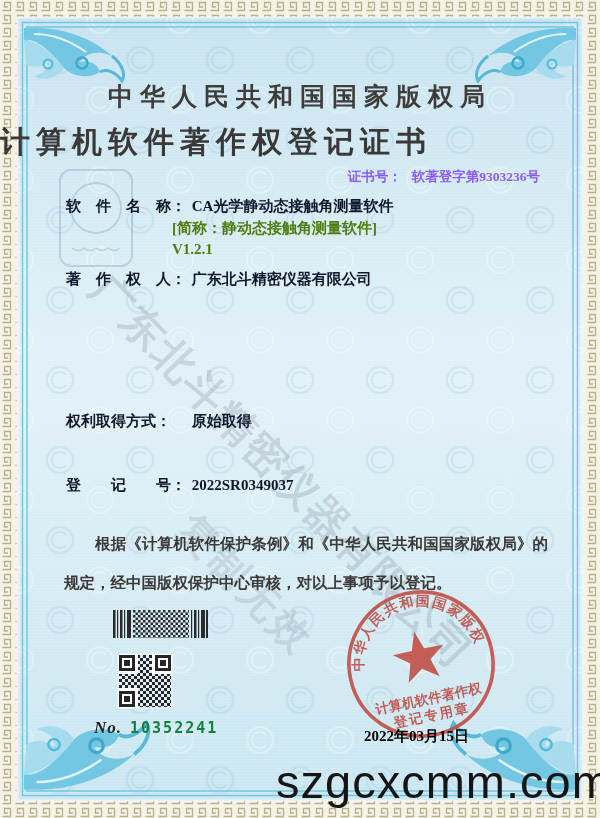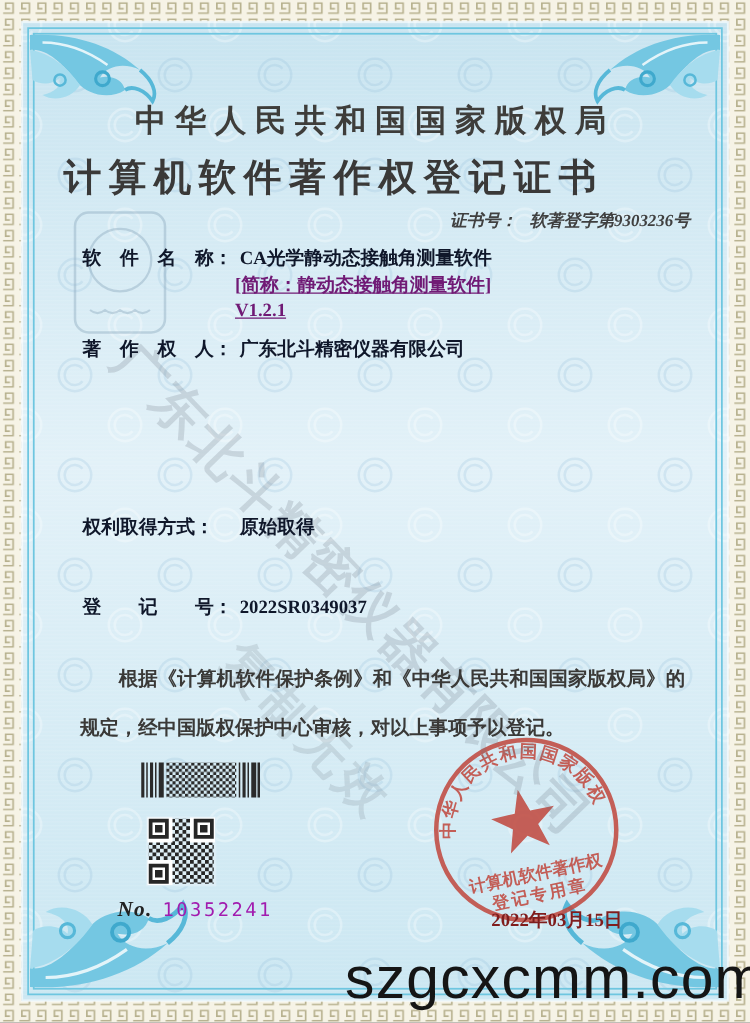--- a/index.html
+++ b/index.html
@@ -10,36 +10,36 @@
   }
   .bg-svg{position:absolute; left:0; top:0; z-index:0;}
   .wm{position:absolute; z-index:1; transform-origin:0 0;
       font-weight:bold; white-space:nowrap; pointer-events:none;
       color:rgba(105,116,128,0.22); font-family:"Liberation Serif",serif;}
   .wm-company{left:118px; top:262px; transform:rotate(46deg); font-size:42px; letter-spacing:2px;}
   .wm-copy{left:204px; top:502px; transform:rotate(46deg); font-size:40px; letter-spacing:4px; color:rgba(105,116,128,0.18);}
   .content{position:absolute; left:0; top:0; width:600px; height:818px; z-index:2;}
   .authority{position:absolute; top:80px; left:0; width:600px; text-align:center;
     font-size:25px; font-weight:bold; letter-spacing:7px; color:#3e3d3a;}
-  .cert-title{position:absolute; top:122px; left:0; width:534px; text-align:center;
+  .cert-title{position:absolute; top:122px; left:0; width:534px; 
     font-size:30px; font-weight:bold; letter-spacing:6px; color:#3a3938;}
-  .certno{position:absolute; top:168px; right:48px; font-size:13.5px; font-weight:bold; color:#404040;font-style:italic;}
+  .certno{position:absolute; top:168px; right:60px; font-size:13.5px; font-weight:bold; color:#8b5cf6;}
   .certno .num{margin-left:10px;}
   .row{position:absolute; left:66px; font-size:15px; font-weight:bold; color:#0f172a; white-space:nowrap;}
   .row .lbl{display:inline-block; width:122px;}
-  .rowline{position:absolute; left:188px; font-size:15px; font-weight:bold; color:#701a75; white-space:nowrap;text-decoration:underline;}
+  .rowline{position:absolute; left:172px; font-size:15px; font-weight:bold; color:#4d7c0f; white-space:nowrap;}
   .statement{position:absolute; left:64px; top:524px; width:484px;
     font-size:15.5px; font-weight:bold; line-height:39px; text-indent:2em;
     text-align:justify; color:#3a3937;}
   .serial{position:absolute; left:94px; top:718px; font-size:17px; color:#222;}
   .serial .no-label{font-weight:bold; letter-spacing:1px;font-style:italic;}
-  .serial .no-num{color:#a21caf; font-family:"DejaVu Sans Mono",monospace;
-    font-size:15px; letter-spacing:2px; margin-left:8px;}
-  .issue-date{position:absolute; left:348px; top:727px; width:150px; text-align:right;
-    font-size:15px; font-weight:bold; color:#7f1d1d;}
+  .serial .no-num{color:#15803d; font-family:"DejaVu Sans Mono",monospace;
+    font-size:15px; letter-spacing:2px; margin-left:8px;font-weight:bold;}
+  .issue-date{position:absolute; left:364px; top:727px; width:150px; text-align:left;
+    font-size:15px; font-weight:bold; color:#000000;}
   .wm-url{position:absolute; left:276px; top:754px; z-index:3;
     font-family:"Liberation Sans",sans-serif; font-size:47px; color:#151515;
     white-space:nowrap; letter-spacing:1px;}
 </style>
 </head>
 <body>
 
 <div class="page">
 
   <svg class="bg-svg" width="600" height="818" viewBox="0 0 600 818">

